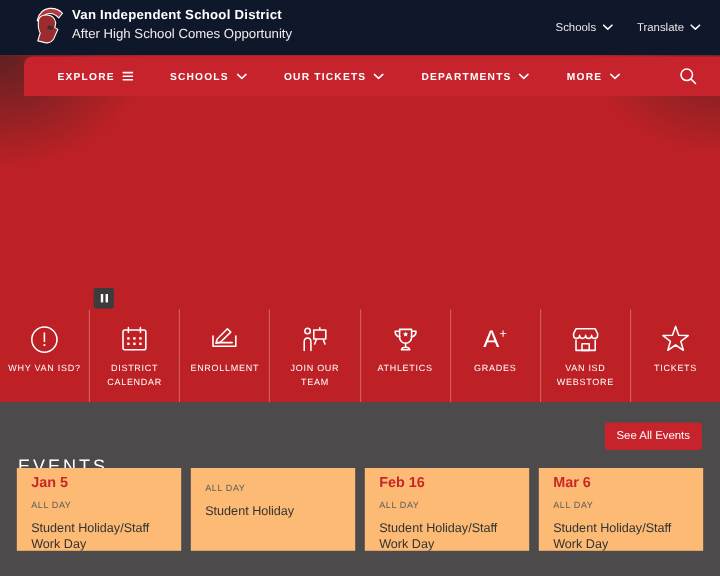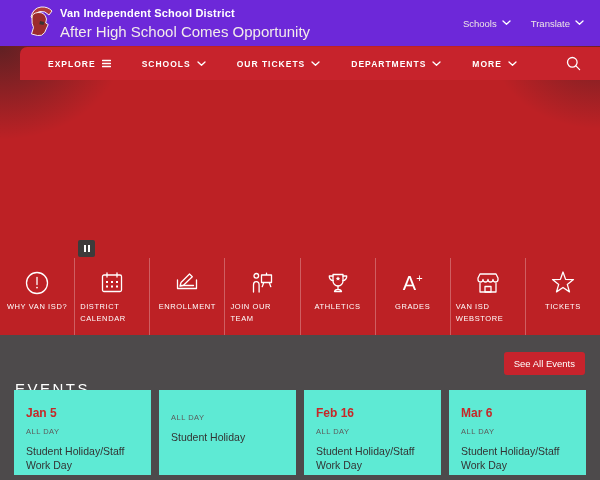--- a/index.html
+++ b/index.html
@@ -1,24 +1,24 @@
 <!DOCTYPE html>
 <html><head>
 <meta charset="utf-8">
 <style>
   * { margin:0; padding:0; box-sizing:border-box; }
   html,body { width:600px; height:480px; overflow:hidden; }
   body { font-family:"Liberation Sans", sans-serif; background:#4d4a4b; }
 
   
-  .site-header { position:relative; height:46px; background:#6d28d9;padding-left:37px; }
+  .site-header { position:relative; height:46px; background:#0f172a;padding-left:37px; }
   .logo { position:absolute; left:21px; top:4px; width:34px; height:38px; cursor:pointer; }
   .brand { position:absolute; left:60px; top:7px; color:#fff; }
   .brand-title { font-size:11px; font-weight:bold; letter-spacing:.2px; }
-  .brand-tag { font-size:15px; margin-top:4px; color:#f2ebeb; font-weight:normal; }
+  .brand-tag { font-size:11px; margin-top:4px; color:#f2ebeb; font-weight:normal; }
   .utility { position:absolute; right:16px; top:0; height:100%; display:flex; align-items:center; gap:20px; }
   .utility-item { display:flex; align-items:center; gap:5px; color:#eee7e7; font-size:9.5px; cursor:pointer; }
 
   
   .hero { position:relative; height:289px;
     background:
       radial-gradient(ellipse 170px 130px at 0% 0%, rgba(38,32,34,.62), rgba(38,32,34,0) 72%),
       radial-gradient(ellipse 150px 115px at 100% 0%, rgba(38,32,34,.5), rgba(38,32,34,0) 72%),
       #bd2125; }
 
@@ -35,34 +35,34 @@
     justify-content:center; gap:2px; cursor:pointer; }
   .pause-btn i { display:block; width:2px; height:7px; background:#fff; }
 
   
   .quicklinks { position:absolute; left:0; bottom:0; width:100%; height:77px; display:flex; }
   .ql-item { flex:1; display:flex; flex-direction:column; align-items:center;
     padding-top:11px; border-right:1px solid rgba(255,255,255,.28); cursor:pointer; }
   .ql-item:last-child { border-right:none; }
   .ql-icon { height:27px; display:flex; align-items:center; justify-content:center; }
   .ql-label { margin-top:5px; color:#fff; font-size:7.5px; letter-spacing:.6px;
-    text-align:left; line-height:1.6; padding:0 5px; }
+    text-align:center; line-height:1.6; padding:0 5px; }
   .aplus { color:#fff; font-size:20px; line-height:1; font-weight:normal; }
   .aplus sup { font-size:11px; }
 
   
   .events { position:relative; height:145px; background:#4d4a4b; }
   .events-title { position:absolute; left:15px; top:16px; color:#fff; font-size:15px;
     letter-spacing:2.5px; font-weight:400; display:flex; align-items:flex-end;margin-top:29px; }
   .events-dash { display:inline-block; width:22px; height:2px; background:#fff; margin-left:13px; }
   .see-all-btn { position:absolute; right:15px; top:17px; background:#c7232c; color:#fff;
     font-size:9.5px; padding:6px 10px; border-radius:3px; border:none; cursor:pointer;
     font-family:inherit; }
   .cards { position:absolute; left:14px; right:14px; top:55px; display:flex; gap:8px; }
-  .card { flex:1; background:#5eead4; height:85px; padding:16px 12px; cursor:pointer; }
+  .card { flex:1; background:#fdba74; height:69px; padding:5px 12px; cursor:pointer; }
   .card-date { color:#c62828; font-size:12px; font-weight:bold; }
   .card-time { font-size:7.5px; color:#5b5b5b; letter-spacing:.5px; margin-top:7px; }
   .card-title { font-size:10.5px; color:#333; margin-top:8px; line-height:1.35; }
 
   svg.ic { stroke:#fff; fill:none; stroke-width:1.3; stroke-linecap:round; stroke-linejoin:round; }
 </style>
 </head>
 <body>
 
 <div class="site-header">

